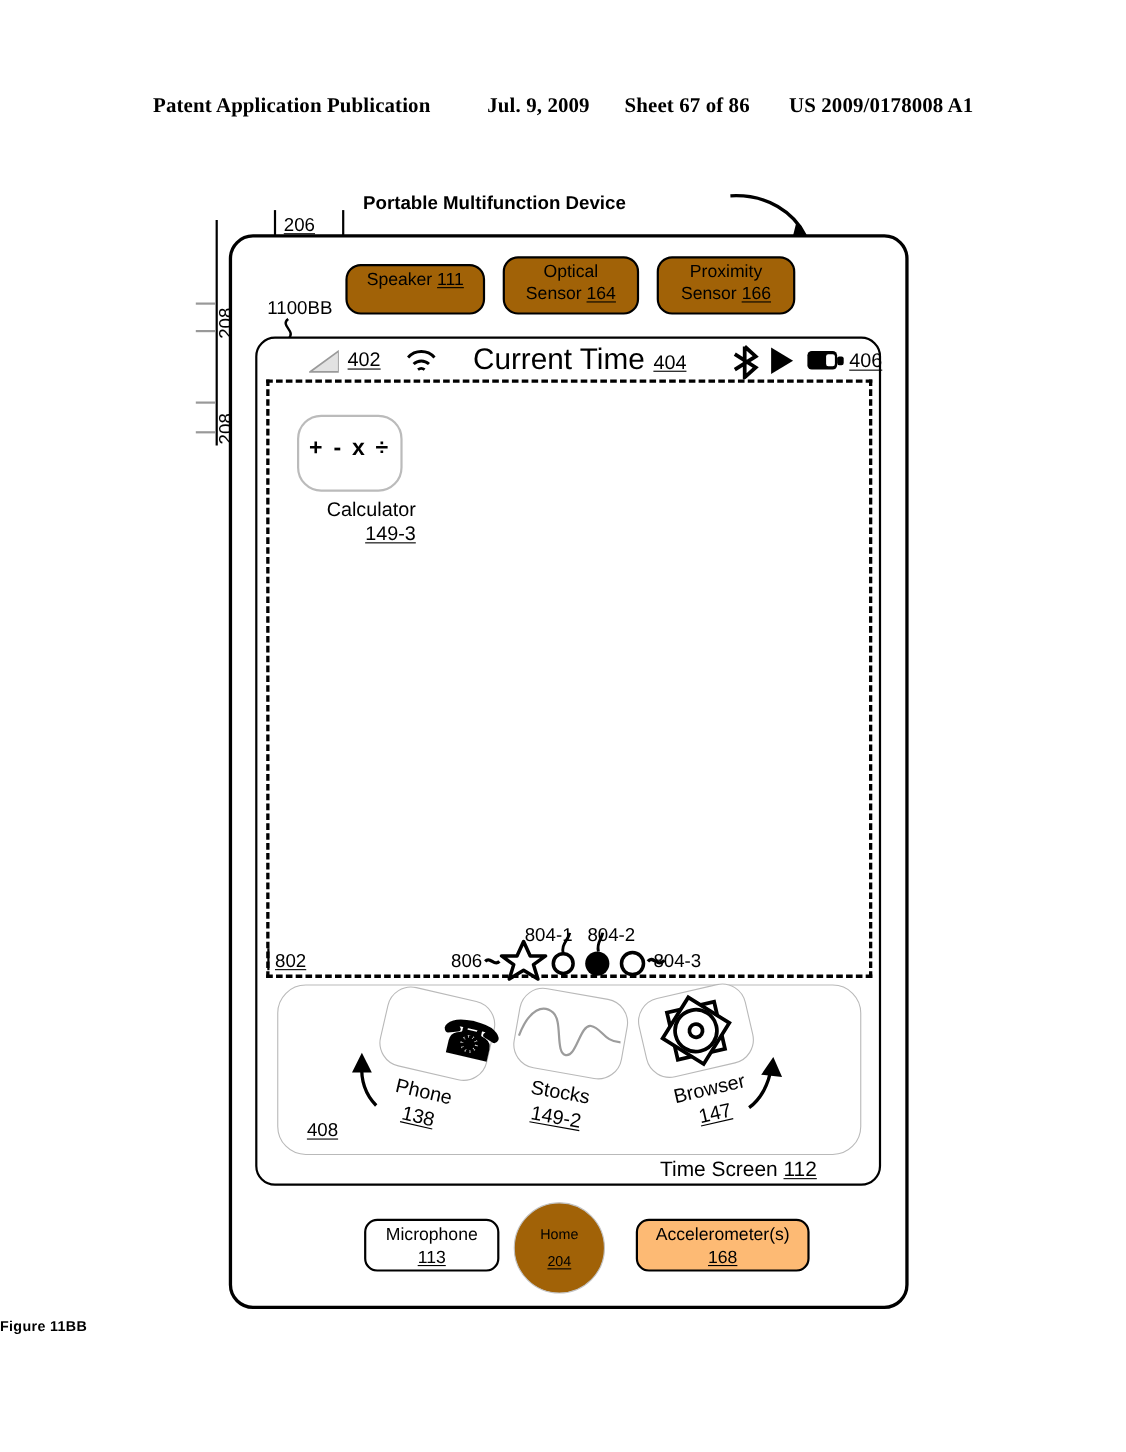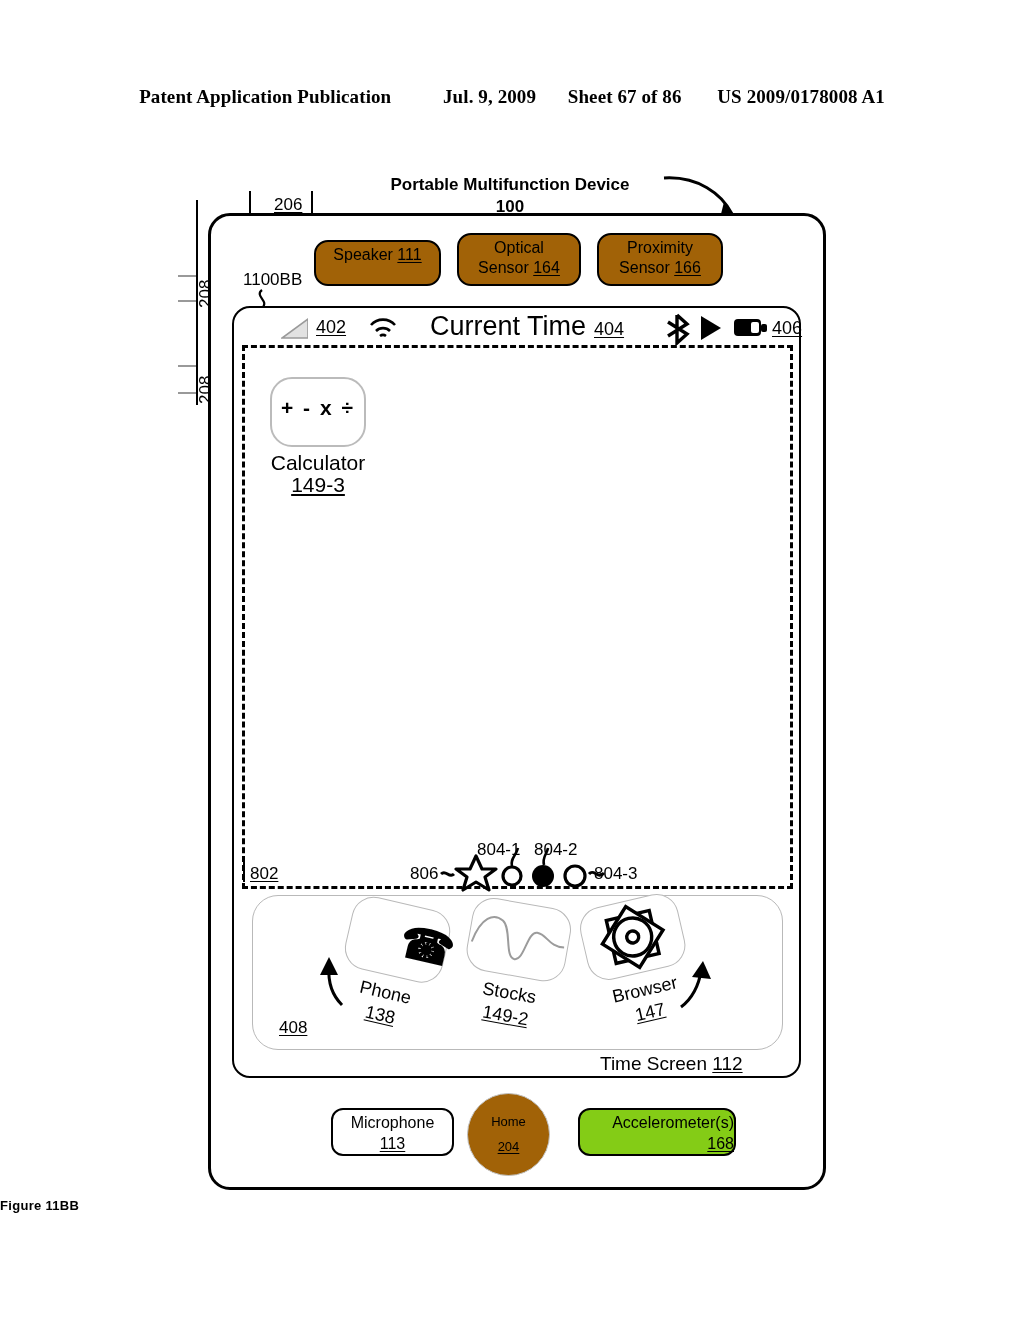--- a/index.html
+++ b/index.html
@@ -45,37 +45,35 @@
     width: 618px; height: 977px;
     border: 3px solid #000;
     border-radius: 22px;
     box-sizing: border-box;
     background: #fff;
   }
 
   
   #device-title {
     top: 174px; left: 330px; width: 360px;
-    text-align: center;
     font-size: 17px;
     font-weight: bold;
     line-height: 22px;
   }
   #device-title .num { display: block; }
 
   
   #device-arrow { top: 172px; left: 662px; }
 
   
   #label-206 {
     top: 195px; left: 258px;
     font-size: 17px;
     text-decoration: underline;
     text-underline-offset: 2px;
-    margin-left: 16px;
   }
   .tick-v { background: #000; width: 1.5px; }
   #tick-206-l { top: 191px; left: 249px; height: 28px; }
   #tick-206-r { top: 191px; left: 311px; height: 28px; }
 
   
   #rail-line { top: 200px; left: 196px; width: 2px; height: 205px; background:#000; }
   .rail-tick { background: #999; height: 1.5px; width: 18px; }
   #rail-t1 { top: 275px; left: 178px; }
   #rail-t2 { top: 300px; left: 178px; }
@@ -183,22 +181,22 @@
   #calc-glyph {
     top: 396px; left: 277px; width: 82px;
     text-align: center;
     font-size: 21px;
     font-weight: bold;
     letter-spacing: 2px;
     white-space: nowrap;
   }
   #calc-label {
     top: 452px; left: 258px; width: 120px;
-    text-align: center;
-    font-size: 21px;
+    text-align: right;
+    font-size: 18px;
     line-height: 22px;
   }
   #calc-label .num { text-decoration: underline; text-underline-offset: 2px; }
 
   
   #label-804-1 { top: 840px; left: 477px; font-size: 17px; }
   #label-804-2 { top: 840px; left: 534px; font-size: 17px; }
   #label-804-3 { top: 864px; left: 594px; font-size: 17px; }
   #label-806   { top: 864px; left: 410px; font-size: 17px; }
   #dots-svg { top: 836px; left: 440px; }
@@ -271,22 +269,22 @@
   
   #pill-microphone {
     top: 1108px; left: 331px; width: 123px; height: 48px;
     border: 2.5px solid #000; border-radius: 12px; box-sizing: border-box;
     text-align: center; font-size: 16px; line-height: 21px; padding-top: 2px;
     background:#fff;
   }
   #pill-accel {
     top: 1108px; left: 578px; width: 158px; height: 48px;
     border: 2.5px solid #000; border-radius: 12px; box-sizing: border-box;
-    text-align: right; font-size: 16px; line-height: 21px; padding-top: 2px;
-    background:#84cc16;
+    text-align: center; font-size: 16px; line-height: 21px; padding-top: 2px;
+    background:#fdba74;
   }
   .pill u, #pill-microphone u, #pill-accel u, #home-button u { text-underline-offset: 2px; }
   #home-button {
     top: 1093px; left: 467px; width: 83px; height: 83px;
     border: 1.6px solid #c2c2c2; border-radius: 50%;
     box-sizing: border-box;
     text-align: center; font-size: 13px; line-height: 25px;
     padding-top: 15px;
     background: #a16207;
   }
@@ -299,21 +297,20 @@
   <span class="hdr-gap-a"></span>
   <span>Jul. 9, 2009</span>
   <span class="hdr-gap-b"></span>
   <span>Sheet 67 of 86</span>
   <span class="hdr-gap-c"></span>
   <span>US 2009/0178008 A1</span>
 </div>
 
 <div class="abs" id="device-title">
   <span>Portable Multifunction Device</span>
-  <span class="num">100</span>
 </div>
 <svg class="abs" id="device-arrow" width="90" height="60">
   <path d="M2,6 C36,4 60,22 70,42" stroke="#000" stroke-width="3" fill="none"></path>
   <polygon points="62,30 76,52 58,46" fill="#000"></polygon>
 </svg>
 
 <div class="abs tick-v" id="tick-206-l"></div>
 <div class="abs tick-v" id="tick-206-r"></div>
 <div class="abs" id="label-206">206</div>
 

